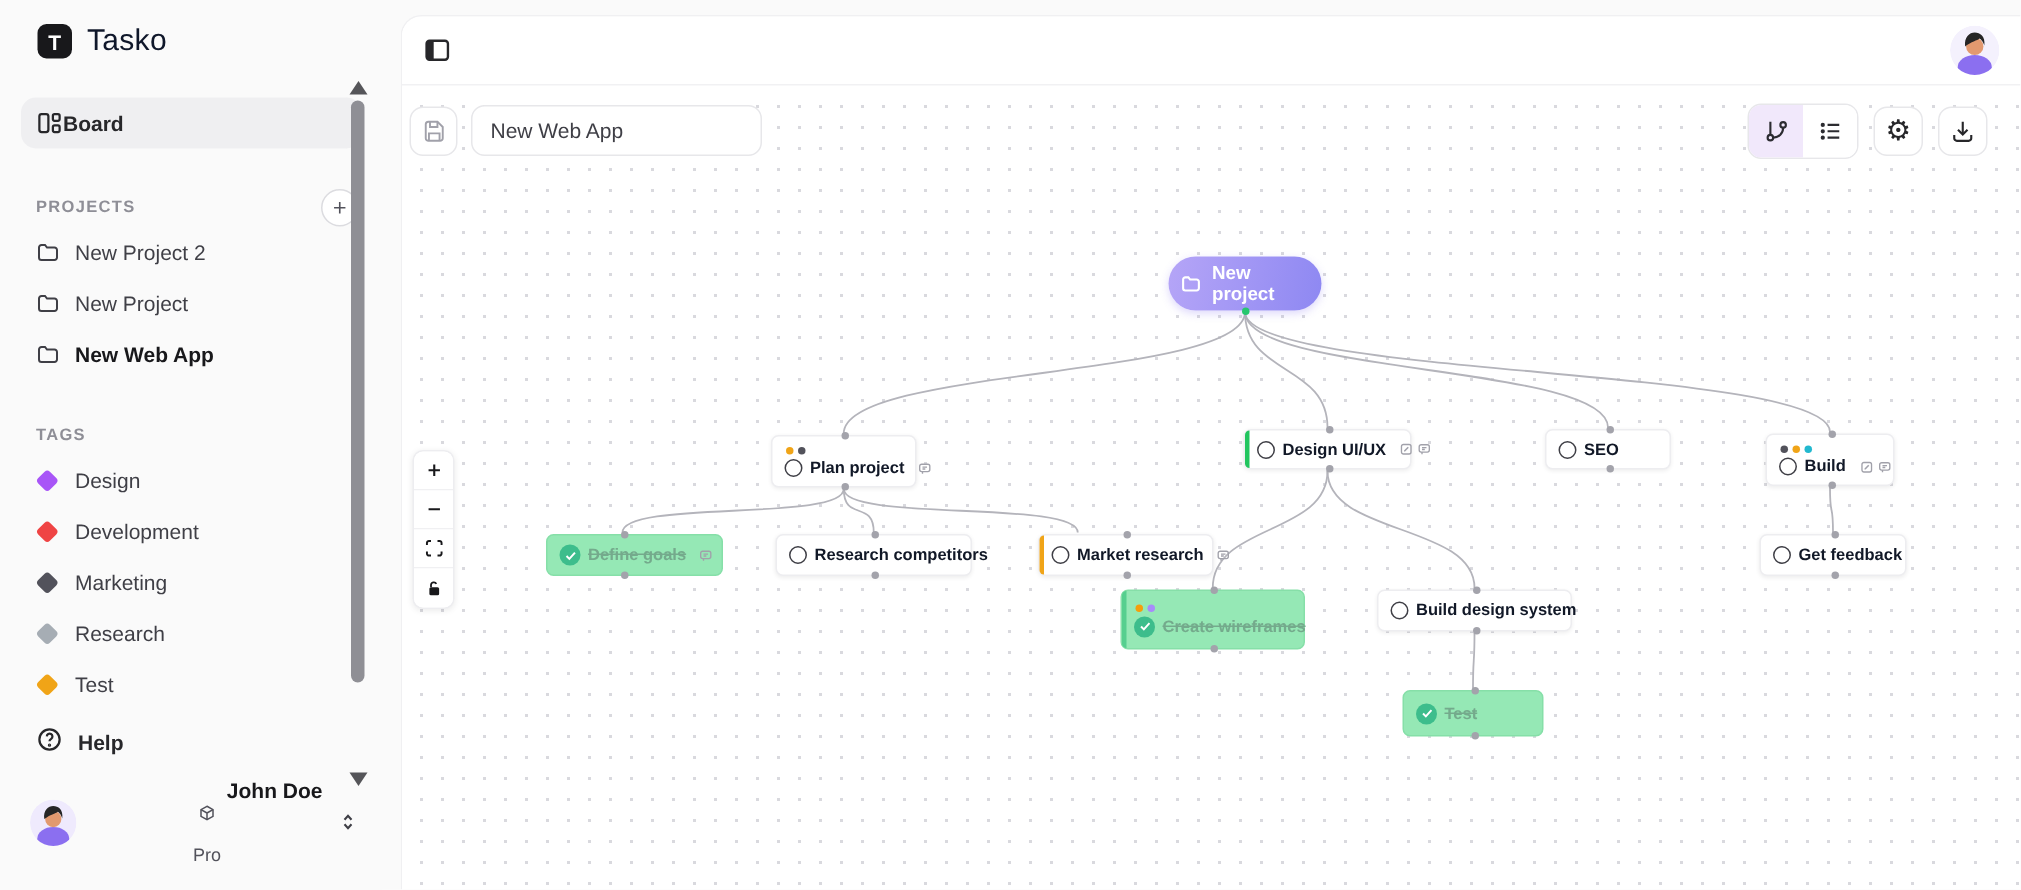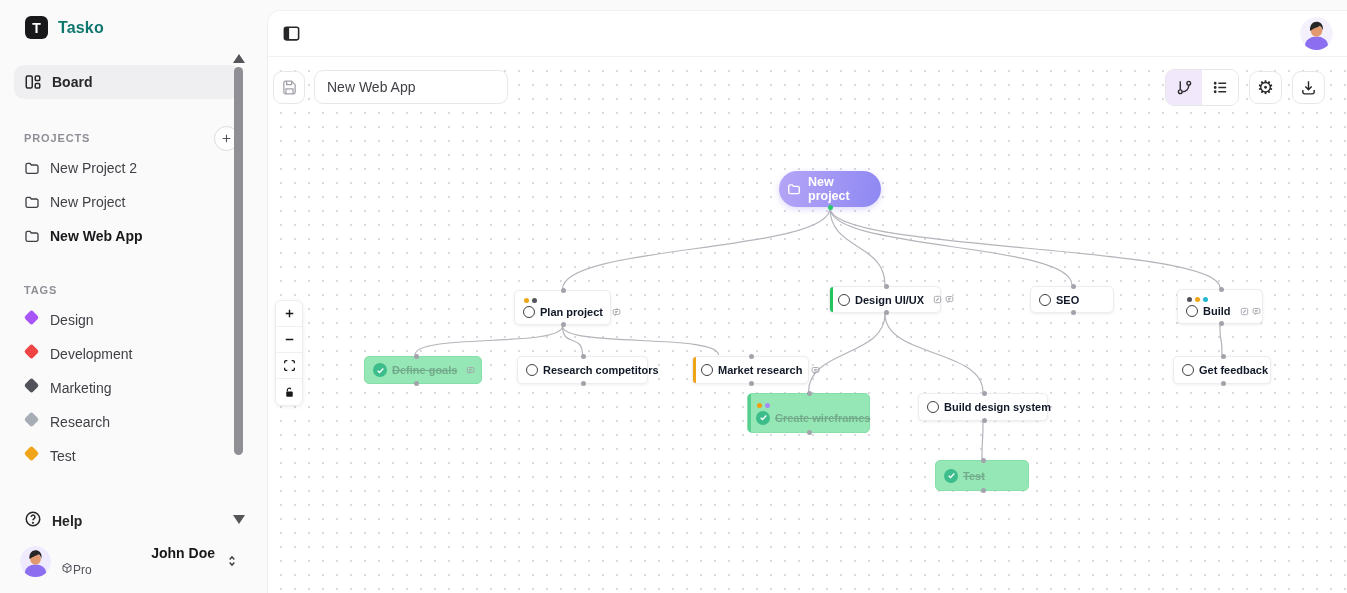--- a/index.html
+++ b/index.html
@@ -4,41 +4,41 @@
 <style>
   * { margin:0; padding:0; box-sizing:border-box; }
   html,body { width:1347px; height:593px; overflow:hidden; background:#fafafa;
     font-family:"Liberation Sans", sans-serif; color:#27272a; }
 
   
   .sidebar { position:absolute; left:0; top:0; width:255px; height:593px; background:#fafafa; }
   .logo-row { display:flex; align-items:center; gap:10px; padding:16px 0 0 25px; }
   .logo-mark { width:23px; height:23px; background:#18181b; border-radius:6px; color:#fff;
     display:flex; align-items:center; justify-content:center; font-size:14px; font-weight:800; }
-  .logo-text { font-size:16px; font-weight:700; color:#0f766e; letter-spacing:.01em; }
-  .nav-item { display:flex; align-items:center; gap:10px; margin:0 14px; padding:8px 10px;
+  .logo-text { font-size:20px; font-weight:400; color:#0f172a; letter-spacing:.01em; }
+  .nav-item { display:flex; align-items:center; margin:0 14px; padding:8px 10px;
     border-radius:10px; font-size:14px; font-weight:600; color:#27272a; cursor:pointer; }
   .nav-item.active { background:#efeff1; }
   .nav-item .ic { display:flex; color:#27272a; }
   .section-head { display:flex; align-items:center; justify-content:space-between;
     padding:0 16px 0 24px; margin-top:26px; height:26px; }
   .section-label { font-size:11px; font-weight:700; color:#8e8e96; letter-spacing:.08em; }
   .add-btn { width:25px; height:25px; border:1px solid #dcdce0; background:#fff; border-radius:50%;
     color:#52525b; display:flex; align-items:center; justify-content:center; cursor:pointer; }
-  .side-row { display:flex; align-items:flex-start; gap:10px; padding:9px 24px; font-size:14px;
+  .side-row { display:flex; align-items:center; gap:10px; padding:9px 24px; font-size:14px;
     font-weight:500; color:#3f3f46; cursor:pointer; }
   .side-row.bold { font-weight:800; color:#18181b; }
   .side-row .ic { display:flex; color:#3f3f46; }
   .diamond { width:11px; height:11px; border-radius:2.5px; transform:rotate(45deg); margin:0 3px 0 2px; }
   .bottom-block { position:absolute; left:0; bottom:0; width:255px; padding-bottom:12px; }
   .help-row { display:flex; align-items:center; gap:10px; padding:10px 24px; font-size:14px; font-weight:600; cursor:pointer; }
   .user-row { display:flex; align-items:center; gap:10px; padding:4px 16px 4px 20px;text-align:right; }
   .user-meta { flex:1; }
   .user-name { font-size:14px; font-weight:800; color:#18181b; }
-  .user-plan { display:flex; align-items:center; gap:0; font-size:12px; color:#52525b; margin-top:1px; }
+  .user-plan { display:flex; align-items:center; gap:12px; font-size:12px; color:#52525b; margin-top:1px;flex-direction:column; }
   .unfold { color:#3f3f46; cursor:pointer; display:flex; }
   
   .sb-track { position:absolute; left:232px; top:54px; width:13px; height:470px; }
   .sb-up { position:absolute; top:0; left:1px; width:0; height:0;
     border-left:6px solid transparent; border-right:6px solid transparent; border-bottom:9px solid #555559; cursor:pointer; }
   .sb-down { position:absolute; bottom:0; left:1px; width:0; height:0;
     border-left:6px solid transparent; border-right:6px solid transparent; border-top:9px solid #555559; cursor:pointer; }
   .sb-thumb { position:absolute; top:13px; left:2px; width:9px; height:388px; background:#8f8f95; border-radius:5px; cursor:pointer; }
 
   

